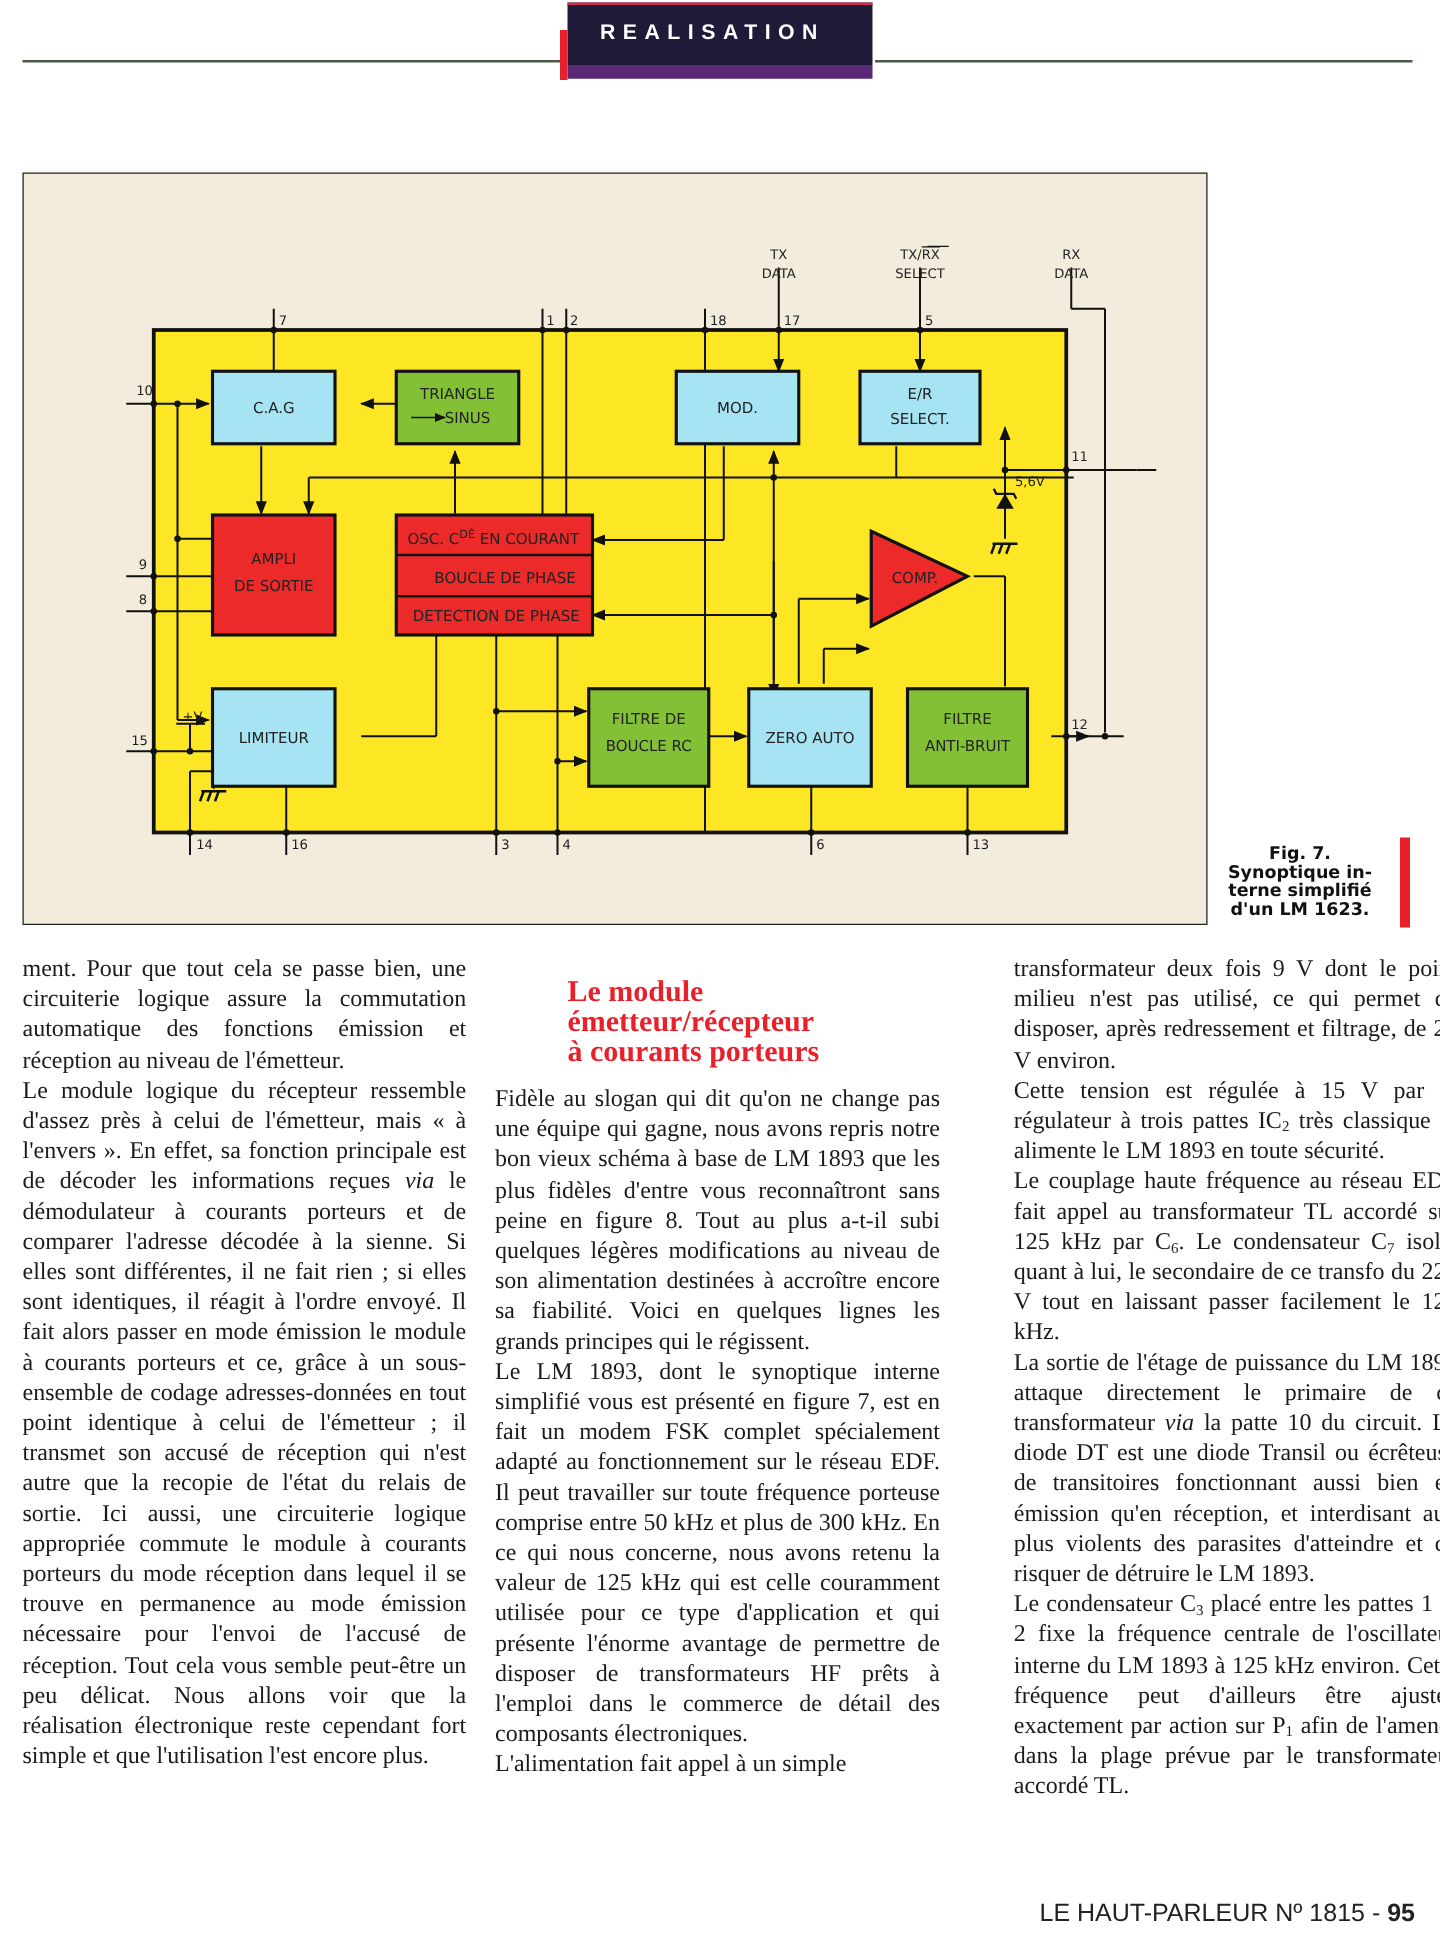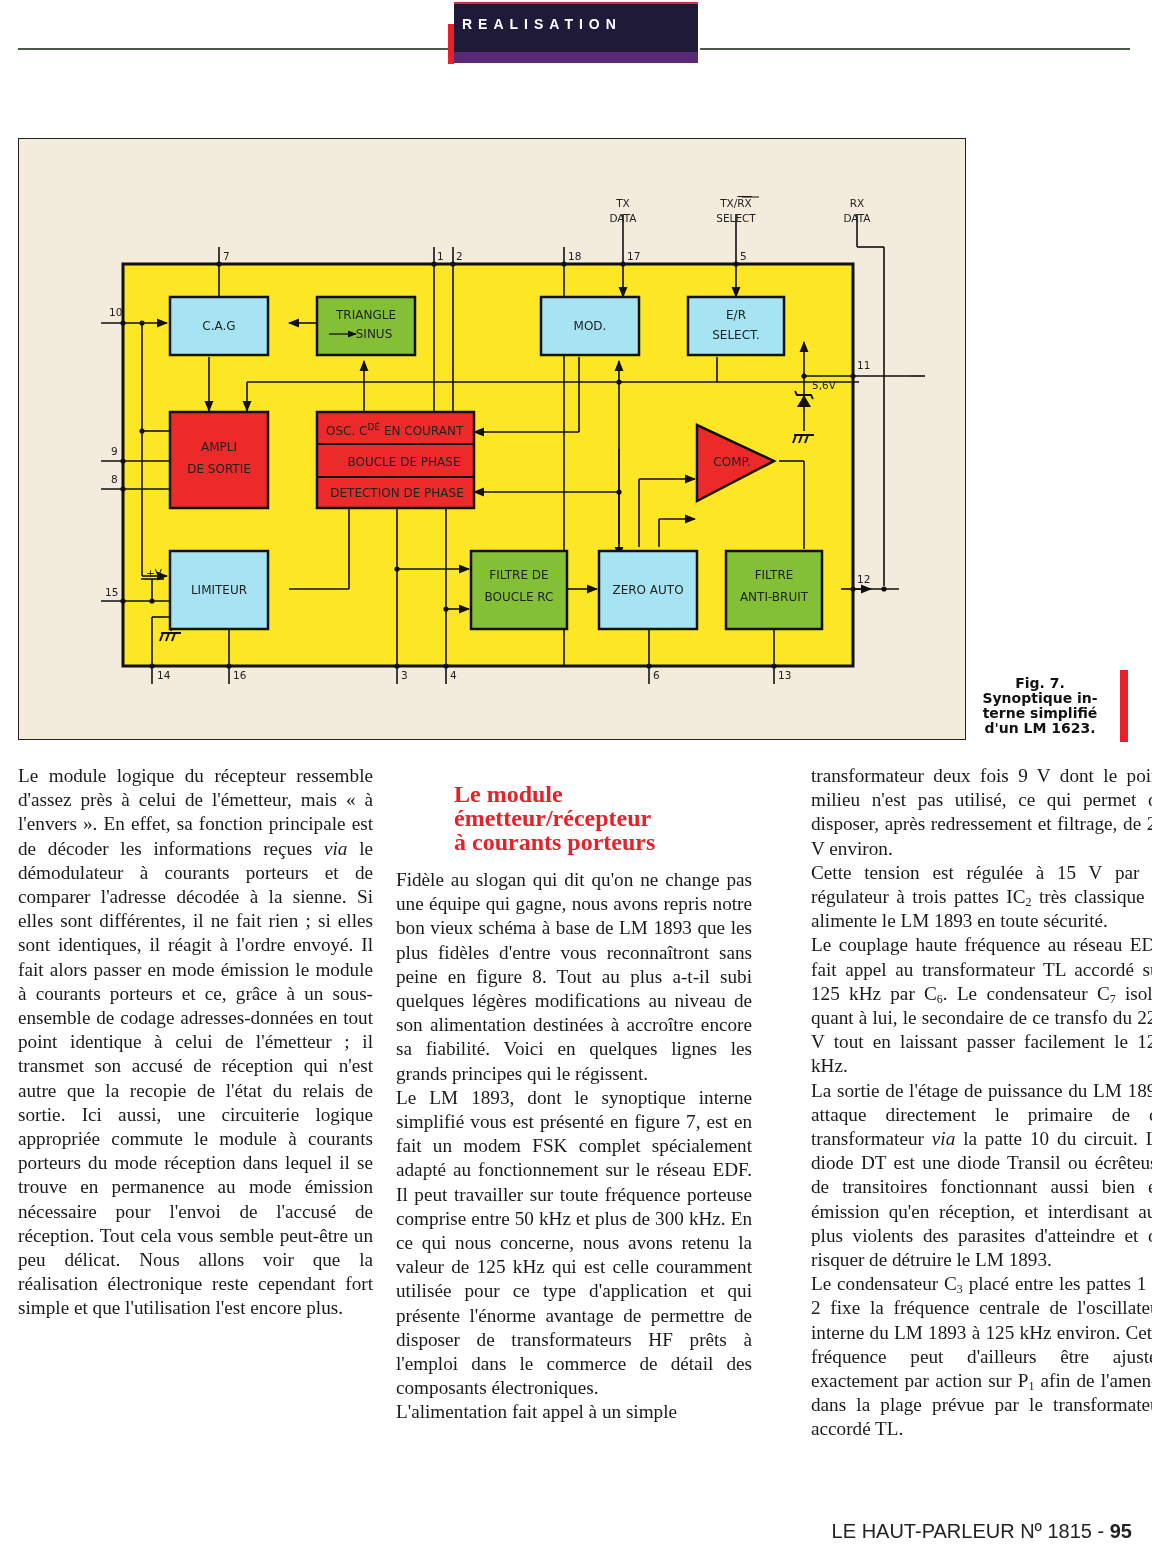--- a/index.html
+++ b/index.html
@@ -20,23 +20,23 @@
     background: #1e1a38; border-top: 2px solid #c9304a;
   }
   .section-tab .purple {
     position: absolute; left: 6px; top: 50px; width: 244px; height: 11px;
     background: #5a2a78;
   }
   .section-tab .red {
     position: absolute; left: 0; top: 22px; width: 6px; height: 40px; background: #e8202a;
   }
   .section-tab .label {
-    position: absolute; left: 14px; top: 14px; color: #fff;
+    position: absolute; left: 32px; top: 14px; color: #fff;
     font-family: "Liberation Sans", sans-serif; font-weight: bold;
-    font-size: 14px; letter-spacing: 6px;
+    font-size: 17px; letter-spacing: 6px;
   }
 
   
   .figure {
     position: absolute; left: 18px; top: 138px; width: 946px; height: 600px;
     background: #f3ecdc; border: 1.5px solid #222;
   }
   .figure svg { position: absolute; left: 0; top: 0; }
   .blk-text { font-family: "DejaVu Sans", sans-serif; font-size: 12px; fill: #222; }
   .pin-text { font-family: "DejaVu Sans", sans-serif; font-size: 10.5px; fill: #222; }
@@ -302,20 +302,21 @@
 
 <div class="caption">
   <div>Fig. 7.</div>
   <div>Synoptique in-</div>
   <div>terne simplifié</div>
   <div>d'un LM 1623.</div>
 </div>
 <div class="caption-bar"></div>
 
 <div class="col col1">
+  <p>ment. Pour que tout cela se passe bien, une circuiterie logique assure la commutation automatique des fonctions émission et réception au niveau de l'émetteur.</p>
   <p><span>Le module logique du récepteur ressemble d'assez près à celui de l'émetteur, mais « à l'envers ». En effet, sa fonction principale est de décoder les informations reçues </span><em>via</em><span> le démodulateur à courants porteurs et de comparer l'adresse décodée à la sienne. Si elles sont différentes, il ne fait rien ; si elles sont identiques, il réagit à l'ordre envoyé. Il fait alors passer en mode émission le module à courants porteurs et ce, grâce à un sous-ensemble de codage adresses-données en tout point identique à celui de l'émetteur ; il transmet son accusé de réception qui n'est autre que la recopie de l'état du relais de sortie. Ici aussi, une circuiterie logique appropriée commute le module à courants porteurs du mode réception dans lequel il se trouve en permanence au mode émission nécessaire pour l'envoi de l'accusé de réception. Tout cela vous semble peut-être un peu délicat. Nous allons voir que la réalisation électronique reste cependant fort simple et que l'utilisation l'est encore plus.</span></p>
 </div>
 
 <div class="col col2">
   <div class="heading">
     <div>Le module</div>
     <div>émetteur/récepteur</div>
     <div>à courants porteurs</div>
   </div>
   <p>Fidèle au slogan qui dit qu'on ne change pas une équipe qui gagne, nous avons repris notre bon vieux schéma à base de LM 1893 que les plus fidèles d'entre vous reconnaîtront sans peine en figure 8. Tout au plus a-t-il subi quelques légères modifications au niveau de son alimentation destinées à accroître encore sa fiabilité. Voici en quelques lignes les grands principes qui le régissent.</p>

